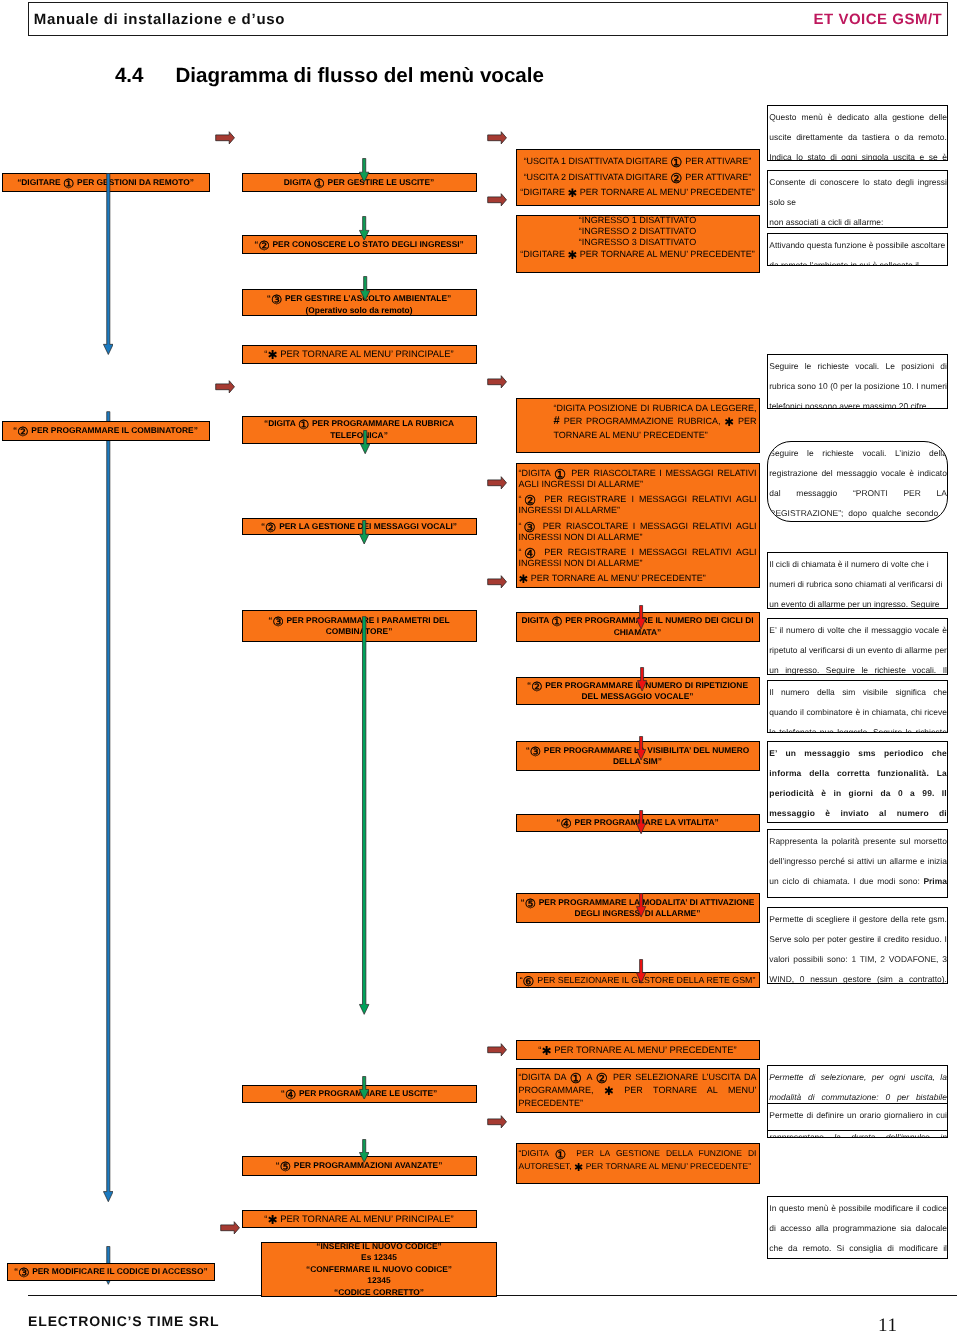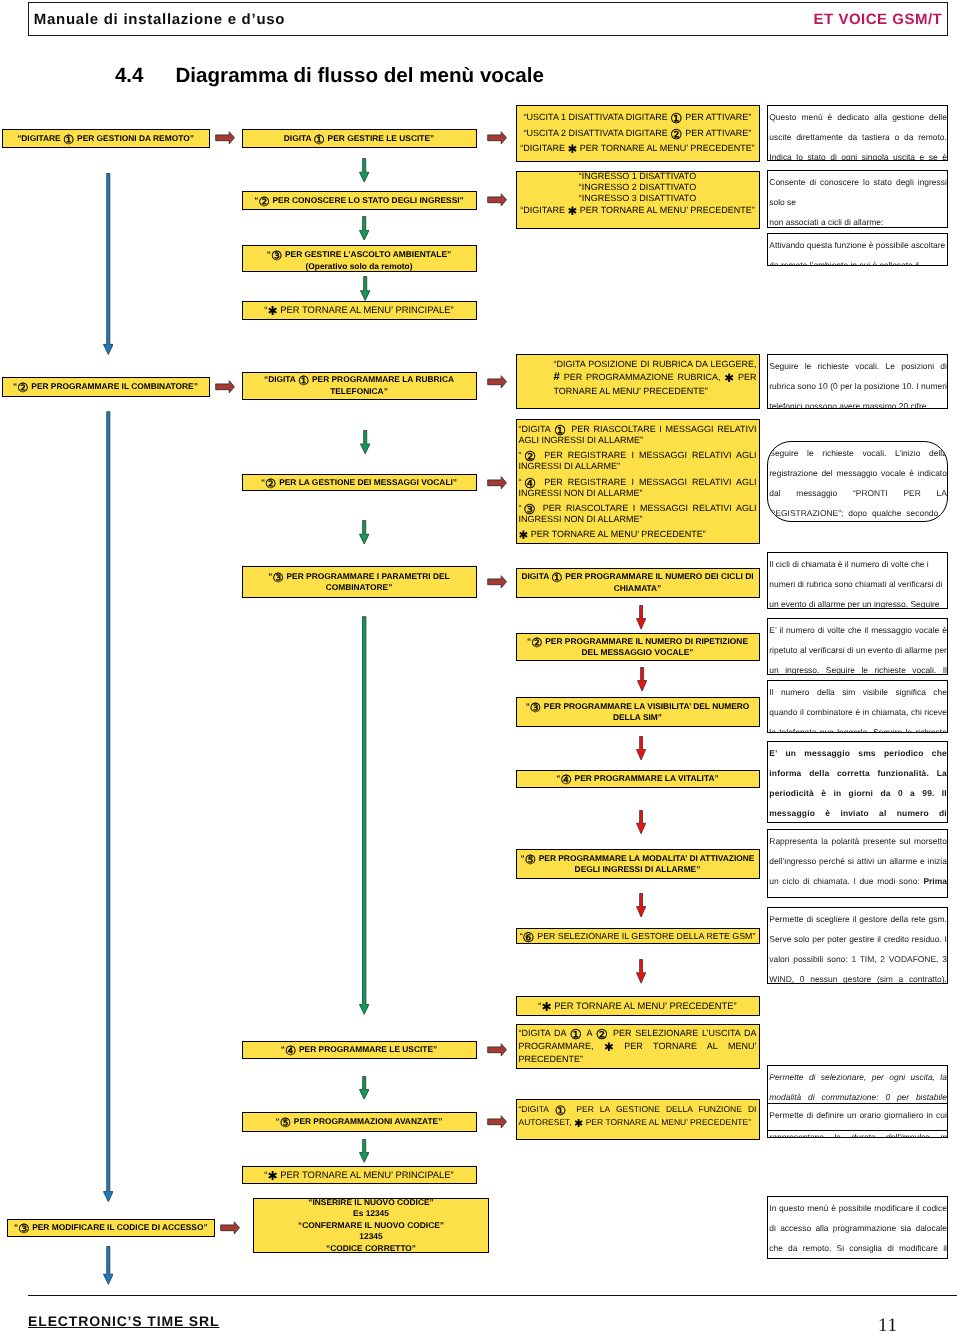--- a/index.html
+++ b/index.html
@@ -6,23 +6,23 @@
 body{width:960px;height:1338px;background:#ffffff;font-family:"Liberation Sans",sans-serif;position:relative;overflow:hidden;-webkit-font-smoothing:antialiased;text-rendering:geometricPrecision;}
 #page{position:absolute;left:0;top:0;width:960px;height:1338px;}
 .abs{position:absolute;box-sizing:border-box;}
 #hdr{left:27.8px;top:2px;width:920.5px;height:33.5px;border:1.6px solid #1a1a1a;}
 #hdr-left{position:absolute;left:5px;top:8px;font-weight:bold;font-size:15px;color:#0f0f0f;letter-spacing:0.72px;}
 #hdr-right{position:absolute;right:5px;top:8px;font-weight:bold;font-size:15px;color:#be185d;letter-spacing:0.5px;}
 #sec{left:71.9px;top:64px;width:700px;height:28px;font-weight:bold;font-size:20.6px;color:#000;margin-left:43px;}
 #sec-num{position:absolute;left:0;top:0;}
 #sec-title{position:absolute;left:60.6px;top:0;}
 #ftr-line{left:27.6px;top:1295.3px;width:929.4px;height:0;border-top:1.5px solid #111;}
-#ftr-left{left:28.1px;top:1313px;font-weight:bold;font-size:14px;color:#0f0f0f;letter-spacing:0.85px;text-decoration:underline;}
+#ftr-left{left:28.1px;top:1313px;font-weight:bold;font-size:14px;color:#0f0f0f;letter-spacing:0.85px;}
 #ftr-right{left:878px;top:1315px;font-size:19px;color:#0f0f0f;font-family:"Liberation Serif",serif;letter-spacing:0.6px;}
-.box{position:absolute;border:1.4px solid #000;background:#fde047;display:flex;align-items:center;justify-content:center;text-align:center;box-sizing:border-box;}
+.box{position:absolute;border:1.4px solid #000;background:#f97316;display:flex;align-items:center;justify-content:center;text-align:center;box-sizing:border-box;margin-top:44px;}
 .box>.t{width:100%;padding:0 2px;}
 .lbl{font-weight:bold;font-size:8.4px;color:#000;line-height:11.5px;}
 .lblr{font-weight:normal;font-size:9.4px;color:#000;line-height:12px;}
 .det{font-size:9px;color:#000;line-height:13px;}
 .detj{font-size:9px;color:#000;line-height:13.3px;text-align:justify;text-align-last:left;}
 .pp{margin-bottom:4.0px;}
 .pp:last-child{margin-bottom:0;}
 .note{position:absolute;border:1.4px solid #000;background:#fff;box-sizing:border-box;overflow:hidden;}
 .note>.n{font-size:8.45px;color:#1a1a1a;line-height:20px;text-align:justify;text-align-last:left;padding:1px 0 0 1px;}
 .cn{font-family:"DejaVu Sans",sans-serif;font-weight:normal;font-size:1.5em;line-height:0;vertical-align:-0.2em;letter-spacing:0.4px;-webkit-text-stroke:0.35px #000;}
@@ -139,22 +139,22 @@
 <div class="box" style="left:241.5px;top:474px;width:235px;height:16.5px;">
   <div class="t lbl" style="">“<span class="cn">②</span> PER LA GESTIONE DEI MESSAGGI VOCALI”</div>
 </div>
 <svg class="abs" style="left:487px;top:475.5px;" width="20.2" height="13.6" viewBox="0 0 40.4 27.2">
   <path d="M1.4 7.8 H28.4 V1.4 L39.0 13.6 L28.4 25.8 V19.4 H1.4 Z" fill="#a63b32" stroke="#231f20" stroke-width="1.5" stroke-linejoin="miter"></path>
 </svg>
 <div class="box" style="left:515.5px;top:418.8px;width:244px;height:125.5px;align-items:flex-start;">
   <div class="t detj" style="line-height:11.2px;padding-top:4px;">
         <div class="pp">“DIGITA <span class="cn">①</span> PER RIASCOLTARE I MESSAGGI RELATIVI AGLI INGRESSI DI ALLARME”</div>
         <div class="pp">“<span class="cn">②</span> PER REGISTRARE I MESSAGGI RELATIVI AGLI INGRESSI DI ALLARME”</div>
+        <div class="pp">“<span class="cn">③</span> PER RIASCOLTARE I MESSAGGI RELATIVI AGLI INGRESSI NON DI ALLARME”</div>
         <div class="pp">“<span class="cn">④</span> PER REGISTRARE I MESSAGGI RELATIVI AGLI INGRESSI NON DI ALLARME”</div>
-        <div class="pp">“<span class="cn">③</span> PER RIASCOLTARE I MESSAGGI RELATIVI AGLI INGRESSI NON DI ALLARME”</div>
         <div class="pp"><span class="ast">✱</span> PER TORNARE AL MENU’ PRECEDENTE”</div>
       </div>
 </div>
 <div class="note" style="left:767.3px;top:441.2px;width:180.6px;height:81.3px;border-radius:24px;">
   <div class="n" style="">Seguire le richieste vocali. L’inizio della registrazione del messaggio vocale è indicato dal messaggio “PRONTI PER LA REGISTRAZIONE”; dopo qualche secondo il combinatore dirà “3, 2, 1”; solo da questo momento partirà la registrazione e il led giallo PRG comincerà a lampeggiare.</div>
 </div>
 <svg class="abs" style="left:359.3px;top:519.6px;" width="10.4" height="24.5" viewBox="0 0 10.4 24.5">
   <path d="M3.65 0.45 H6.75 V14.2 H9.95 L5.2 24.05 L0.45 14.2 H3.65 Z" fill="#0d9d55" stroke="#2b2b2b" stroke-width="0.75" stroke-linejoin="miter"></path>
 </svg>
 <div class="box" style="left:241.5px;top:566px;width:235px;height:32px;">
@@ -255,19 +255,19 @@
 </svg>
 <div class="box" style="left:241.5px;top:1165.8px;width:235px;height:18px;">
   <div class="t lblr" style="">“<span class="ast">✱</span> PER TORNARE AL MENU’ PRINCIPALE”</div>
 </div>
 <div class="box" style="left:6.5px;top:1219px;width:208.6px;height:17.5px;">
   <div class="t lbl" style="">“<span class="cn">③</span> PER MODIFICARE IL CODICE DI ACCESSO”</div>
 </div>
 <svg class="abs" style="left:220px;top:1221.2px;" width="20.2" height="13.6" viewBox="0 0 40.4 27.2">
   <path d="M1.4 7.8 H28.4 V1.4 L39.0 13.6 L28.4 25.8 V19.4 H1.4 Z" fill="#a63b32" stroke="#231f20" stroke-width="1.5" stroke-linejoin="miter"></path>
 </svg>
-<div class="box" style="left:253px;top:1198.1px;width:236px;height:55px;">
+<div class="box" style="left:261px;top:1198.1px;width:236px;height:55px;">
   <div class="t lbl" style="">“INSERIRE IL NUOVO CODICE”<br>Es 12345<br>“CONFERMARE IL NUOVO CODICE”<br>12345<br>“CODICE CORRETTO”</div>
 </div>
 <div class="note" style="left:767.3px;top:1196px;width:180.6px;height:62.9px;">
   <div class="n" style="">In questo menù è possibile modificare il codice di accesso alla programmazione sia dalocale che da remoto. Si consiglia di modificare il valore di fabbrica per ragioni di sicurezza. Il valore di fabbrica è “12345”.</div>
 </div>
 </div>
 
 </body></html>

